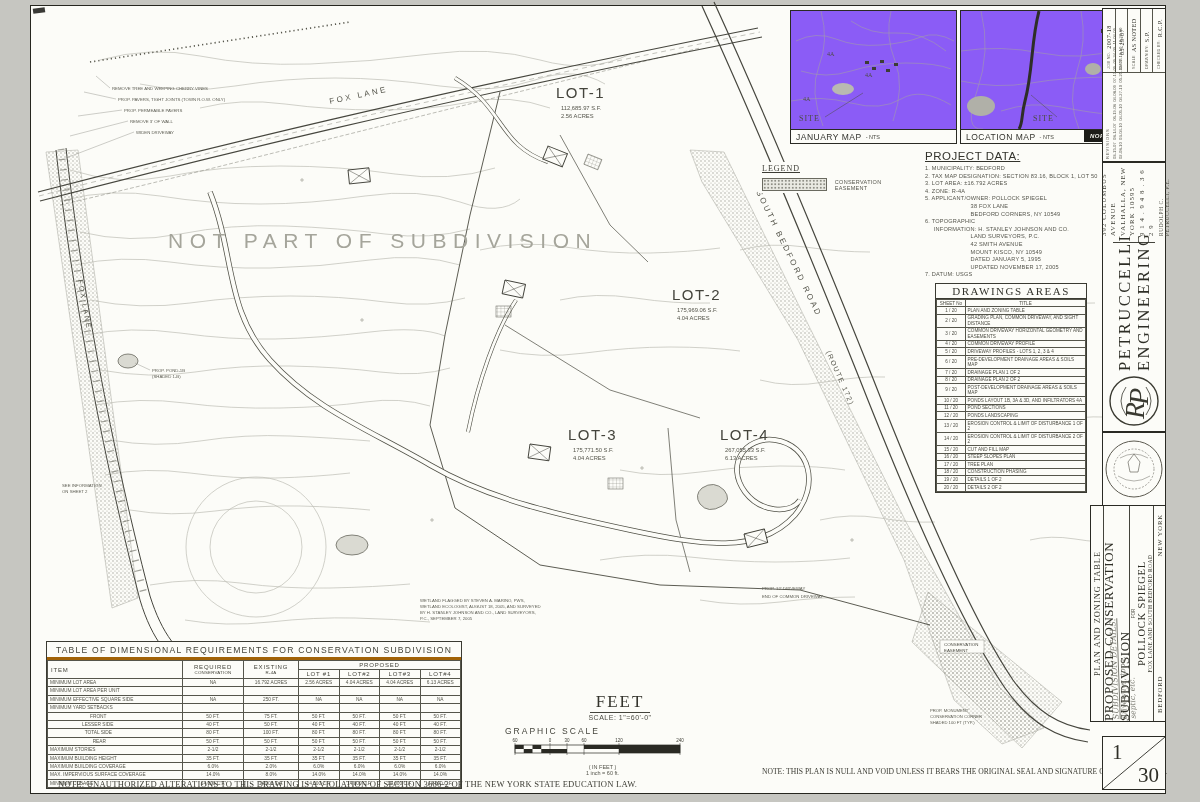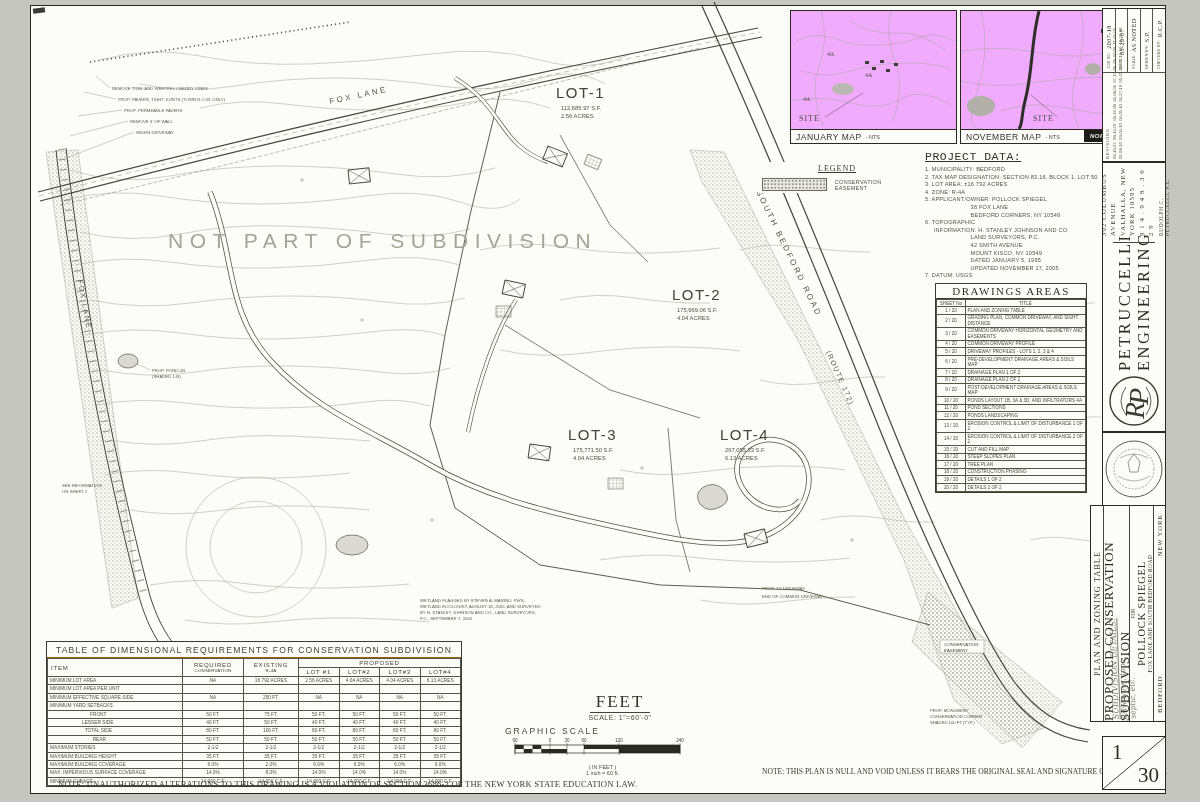--- a/index.html
+++ b/index.html
@@ -5,54 +5,54 @@
   html,body{margin:0;padding:0}
   body{width:1200px;height:802px;position:relative;overflow:hidden;background:#c6c6c1;
        font-family:"Liberation Sans",sans-serif;color:#2e2e29}
   .sheet{position:absolute;left:30px;top:5px;width:1136px;height:789px;background:#fcfcf8;
          border:1.4px solid #26261f;box-sizing:border-box;z-index:0}
   svg.plan{position:absolute;left:0;top:0;z-index:1}
   .ov{position:absolute;z-index:2;box-sizing:border-box}
   .rot{transform-origin:0 0;transform:rotate(-90deg);position:absolute;z-index:3;box-sizing:border-box}
   .paper{background:#fcfcf8}
   
-  .mapbox{border:1px solid #2a2a24;background:#f0abfc}
+  .mapbox{border:1px solid #2a2a24;background:#8b5cf6}
   .maplabel{position:absolute;left:0;bottom:0;width:100%;height:14px;border-top:1px solid #2a2a24;
             background:#fcfcf8;display:flex;align-items:center;padding-left:5px;box-sizing:border-box}
   .maplabel .big{font-size:8.5px;letter-spacing:.5px;color:#33332d}
   .maplabel .nts{font-size:5.5px;margin-left:4px;color:#4a4a42}
   .northbox{position:absolute;right:1px;bottom:1px;width:36px;height:12px;background:#1c1c18;
             display:flex;align-items:center;justify-content:center}
   .northbox span{color:#f4f4ee;font-size:6px;font-style:italic;font-weight:bold;letter-spacing:.6px}
   
   .legend{width:158px}
-  .legend .lt{font-size:8px;letter-spacing:1px;text-decoration:underline;text-align:center;
+  .legend .lt{font-size:8px;letter-spacing:1px;text-decoration:underline;
               color:#3c3c34;font-family:"Liberation Serif",serif}
   .legrow{display:flex;align-items:center;margin-top:5px}
   .legswatch{width:66px;height:11px;border:.8px solid #6a6a60;background-image:radial-gradient(#8e8e85 .7px,transparent .8px);
              background-size:3.5px 3.5px;background-color:#e9e9e2}
   .legrow .ll{font-size:5.5px;color:#55554c;margin-left:8px;letter-spacing:.3px}
   
   .pd{width:172px}
-  .pd .pdt{font-size:11.5px;font-family:Liberation Mono, monospace;letter-spacing:.5px;
+  .pd .pdt{font-size:11.5px;font-family:Liberation Sans, sans-serif;letter-spacing:.5px;
            text-decoration:underline;color:#33332c;margin-bottom:3px}
   .pd .pdl div{font-size:5.6px;line-height:7.6px;white-space:pre;color:#55554c;letter-spacing:.2px}
   
   .dl{width:152px;border:1px solid #3a3a32;background:#fcfcf8}
   .dl .dlt{font-size:11px;font-family:"Liberation Serif",serif;letter-spacing:1.5px;text-align:center;
            color:#33332c;border-bottom:1px solid #3a3a32;padding:1px 0}
   .dl table{border-collapse:collapse;width:100%;table-layout:fixed}
   .dl th{font-size:4.6px;font-weight:normal;border:.7px solid #55554b;padding:.6px 1px;color:#4c4c43}
   .dl th:first-child{width:26px}
   .dl td{font-size:4.6px;border:.7px solid #55554b;padding:.6px 1.5px;color:#4c4c43;line-height:5.4px}
   .dl td:first-child{text-align:center}
   
   .dim{width:416px;border:1.2px solid #3a3a32;background:#fcfcf8}
   .dim .dimt{font-size:8.6px;letter-spacing:1.2px;text-align:center;color:#44443b;
-             border-bottom:1px solid #a16207;padding:2.5px 0}
+             border-bottom:3px solid #a16207;padding:2.5px 0}
   .dim table{border-collapse:collapse;width:100%;table-layout:fixed}
   .dim th{font-size:6px;letter-spacing:.8px;font-weight:normal;border:.7px solid #55554b;color:#44443b;padding:1px}
   .dim th .sub{font-size:4.4px;letter-spacing:.2px}
   .dim th.c-item{width:130px}
   .dim th.c-req{width:58px}.dim th.c-ex{width:52px}
   .dim td{font-size:4.8px;border:.7px solid #55554b;color:#55554b;padding:1.1px 2px;text-align:center;line-height:5.2px}
   .dim td:first-child{text-align:left;white-space:pre}
   
   .ptitle{text-align:center}
   .ptitle .pt1{font-family:"Liberation Serif",serif;font-size:17px;letter-spacing:2px;color:#33332c;
@@ -337,21 +337,21 @@
     <ellipse cx="132" cy="58" rx="8" ry="6" fill="#b0b0a8"></ellipse>
     <g fill="#3c3c36">
       <rect x="144" y="10" width="5" height="5"></rect>
         <rect x="150" y="16" width="4" height="4"></rect>
         <rect x="140" y="18" width="4" height="4"></rect>
     </g>
     <text x="72" y="110" font-family="Liberation Serif, serif" font-size="8" letter-spacing="1" fill="#4c4c43">SITE</text>
     <path d="M96,106 L70,84" stroke="#4c4c43" stroke-width="0.5"></path>
   </svg>
   <div class="maplabel">
-    <span class="big">NOVEMBER MAP</span>
+    <span class="big">LOCATION MAP</span>
     <span class="nts">- NTS</span>
     <div class="northbox">
       <span>NORTH</span>
     </div>
   </div>
 </div>
 
 <div class="ov legend paper" style="left:758px;top:162px;padding:2px 4px">
   <div class="lt">LEGEND</div>
   <div class="legrow">

